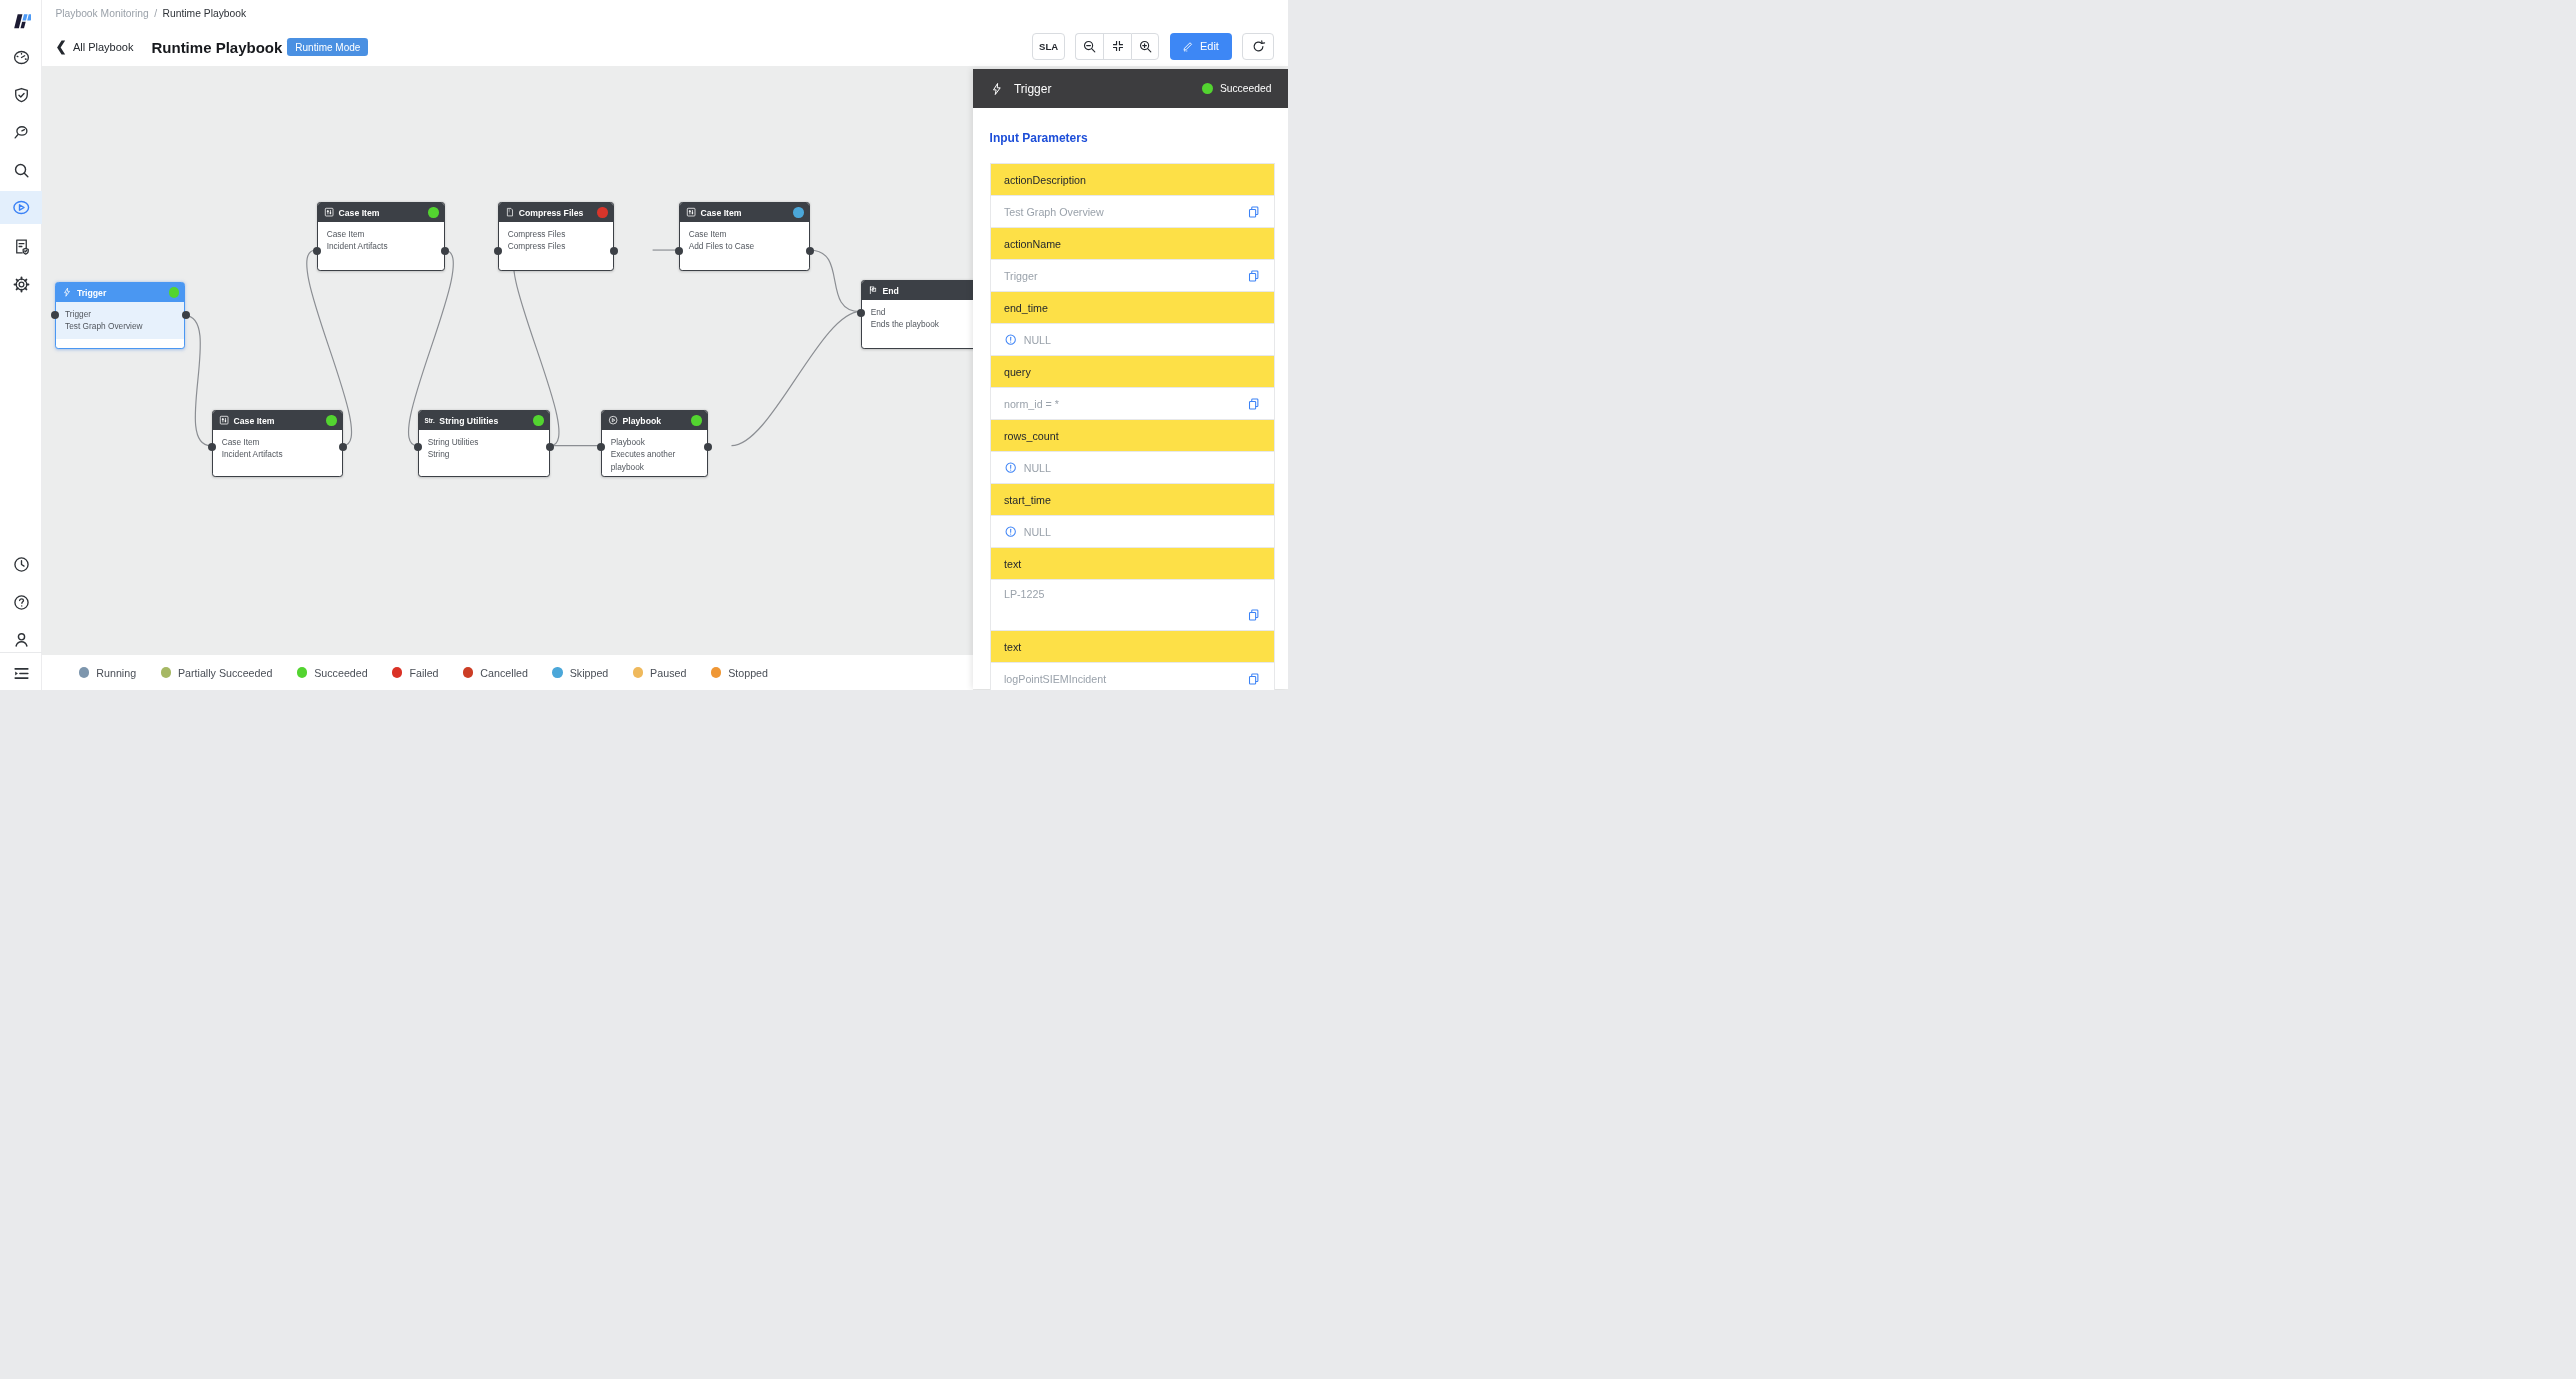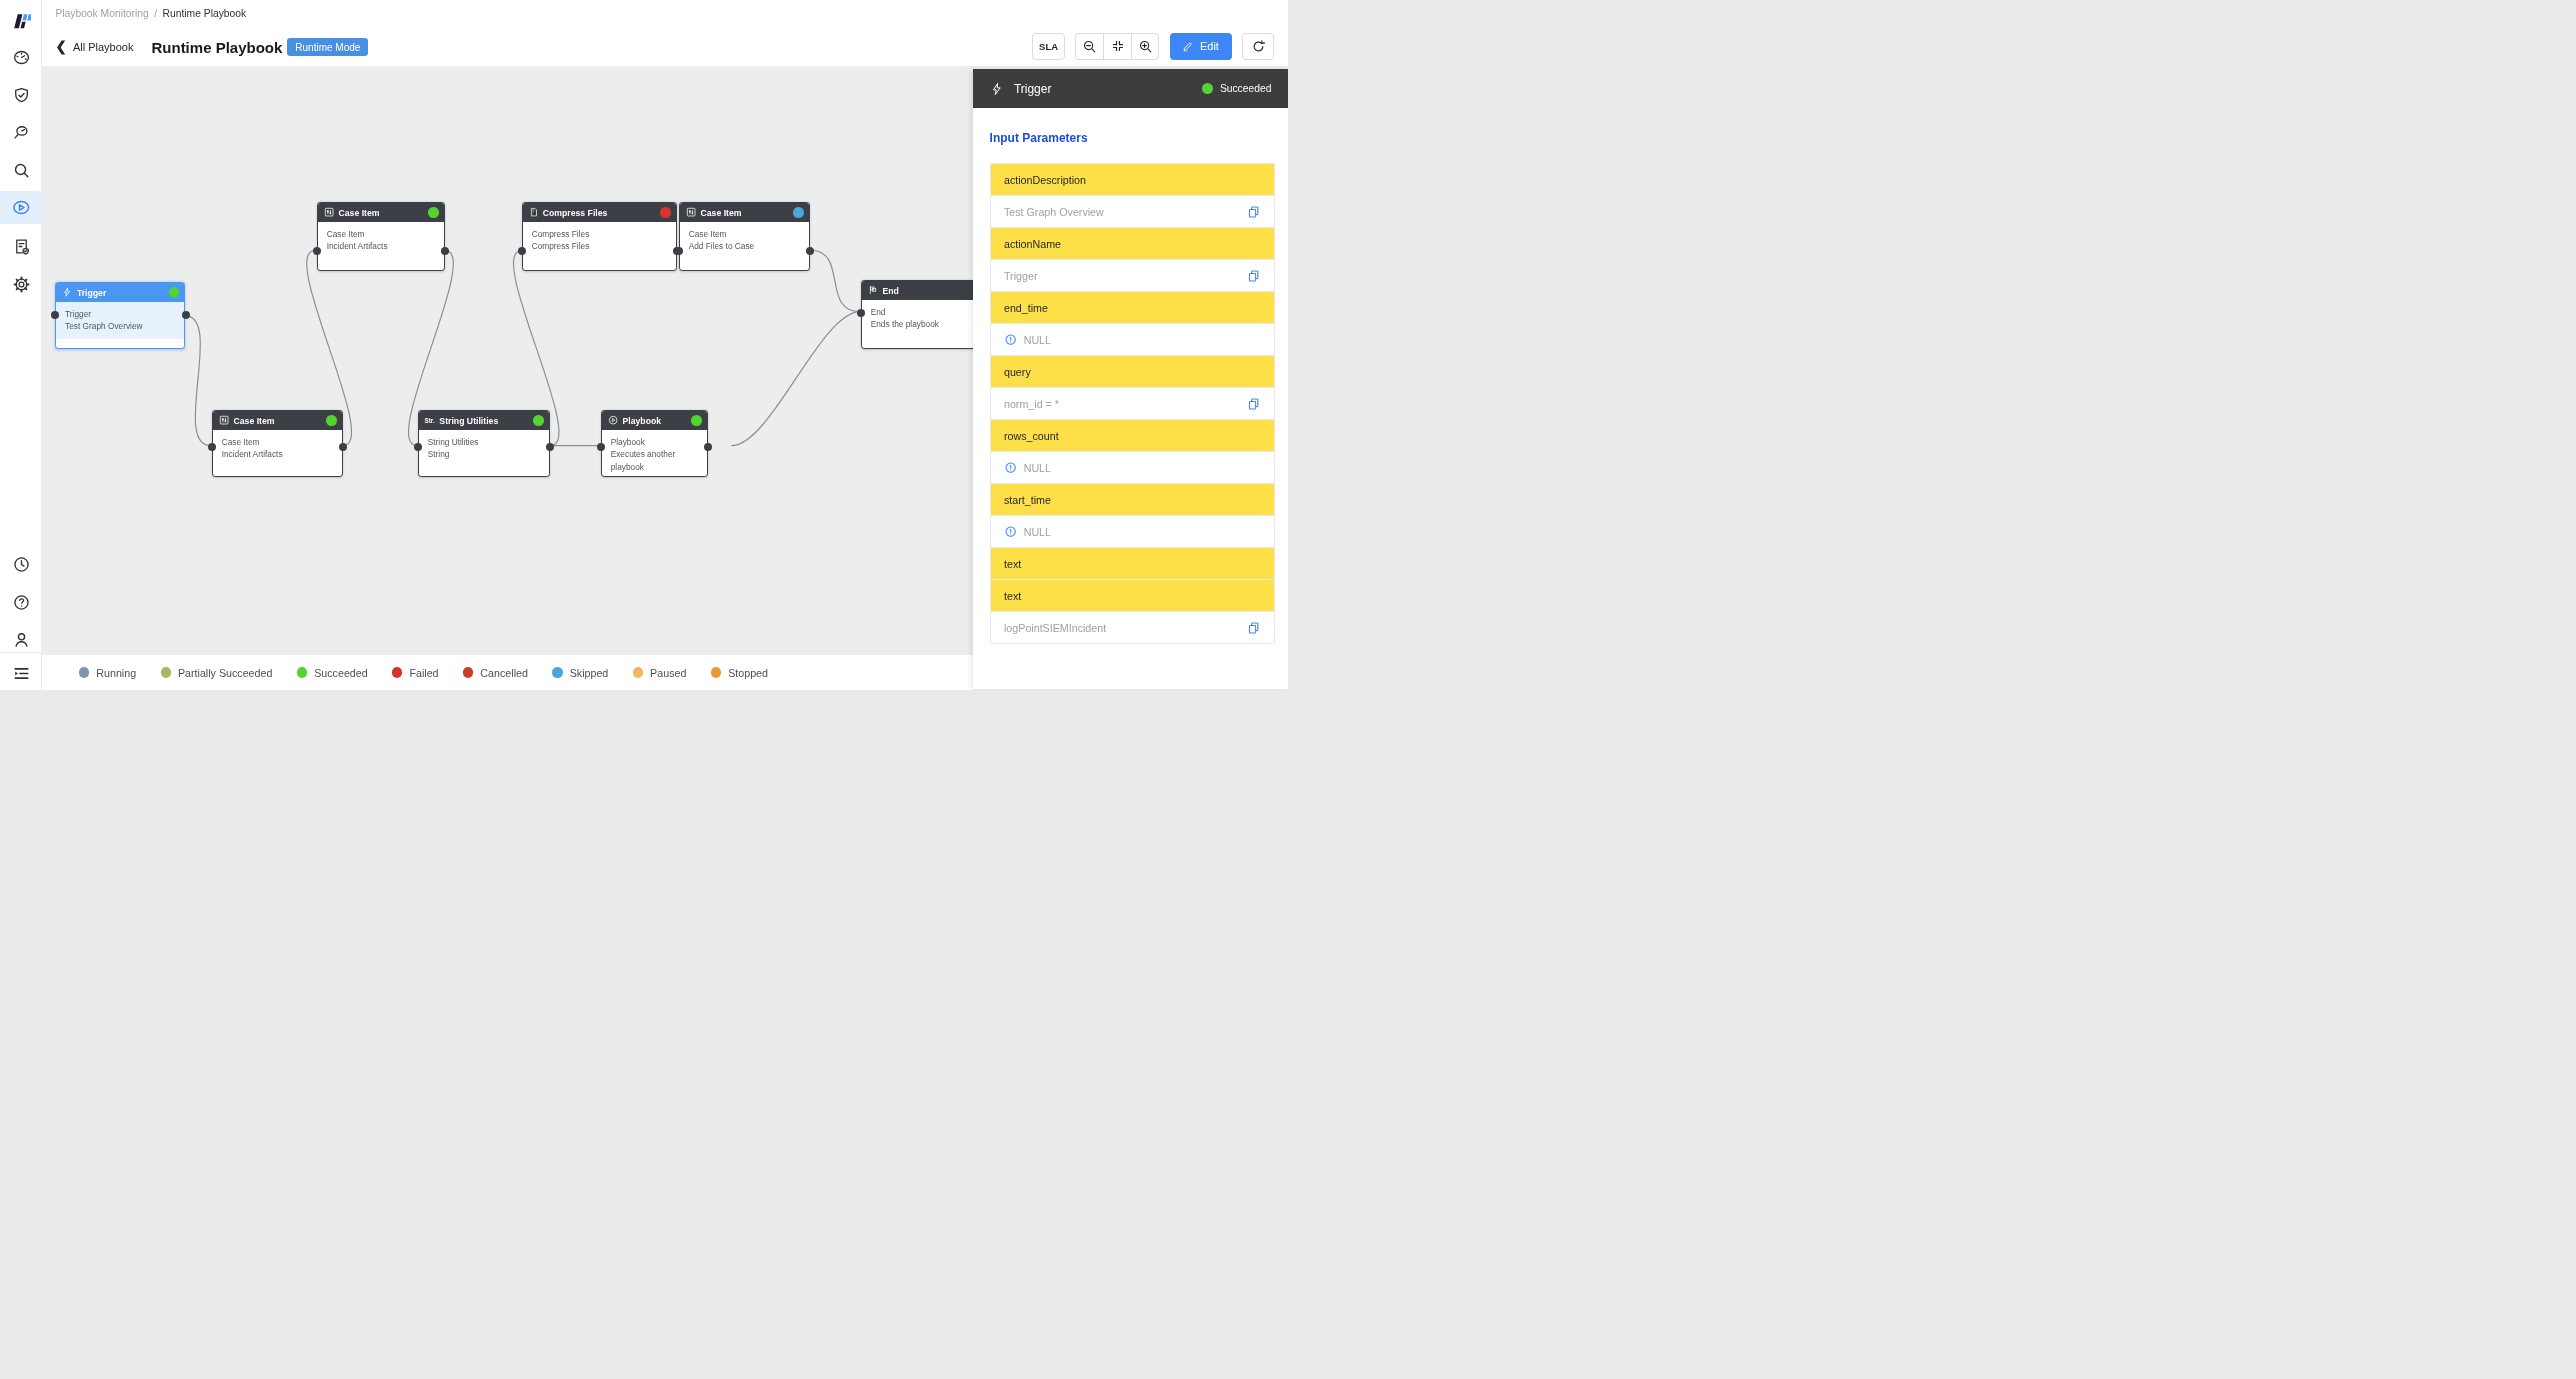--- a/index.html
+++ b/index.html
@@ -261,21 +261,21 @@
         <span class="node-dot" style="background: rgb(83, 212, 48);"></span>
       </div>
       <div class="node-body">
         <div>Case Item</div>
         <div>Incident Artifacts</div>
       </div>
       <span class="port" style="left:-4.7px;top:44px"></span>
       <span class="port" style="right:-4.7px;top:44px"></span>
     </div>
 
-    <div class="node" style="left:480px;top:136px;width:155px;height:69px">
+    <div class="node" style="left:456px;top:136px;width:116px;height:69px">
       <div class="node-header">
         <svg width="9.5" height="10.3" viewBox="0 0 24 24" fill="none" stroke="#fff" stroke-width="1.8">
           <path d="M6 2.5h9l4 4v15H6z" stroke-linejoin="round"></path>
           <path d="M9.5 5h2M9.5 8h2M9.5 11h2" stroke-width="1.6"></path>
         </svg>
         <span class="node-title">Compress Files</span>
         <span class="node-dot" style="background: rgb(216, 53, 43);"></span>
       </div>
       <div class="node-body">
         <div>Compress Files</div>
@@ -442,20 +442,29 @@
       <div class="p-row p-value">
         <svg width="13.4" height="13.4" viewBox="0 0 24 24" fill="none" stroke="#3b82f6" stroke-width="1.8">
             <circle cx="12" cy="12" r="8.3"></circle>
             <path d="M12 7.8v5.4" stroke-linecap="round"></path>
             <circle cx="12" cy="16.3" r="1" fill="#3b82f6" stroke="none"></circle>
           </svg>
         <span>NULL</span>
       </div>
 
       <div class="p-row p-label">text</div>
+      <div class="p-row p-value tall">
+        <span>LP-1225</span>
+        <span class="copy-btn">
+          <svg width="13.4" height="13.4" viewBox="0 0 24 24" fill="none" stroke="#3b82f6" stroke-width="1.9">
+              <rect x="8.5" y="3.5" width="11" height="13.5" rx="1.5"></rect>
+              <rect x="4.5" y="8" width="11" height="13.5" rx="1.5" fill="#fff"></rect>
+            </svg>
+        </span>
+      </div>
 
       <div class="p-row p-label">text</div>
       <div class="p-row p-value">
         <span>logPointSIEMIncident</span>
         <span class="copy-btn">
           <svg width="13.4" height="13.4" viewBox="0 0 24 24" fill="none" stroke="#3b82f6" stroke-width="1.9">
               <rect x="8.5" y="3.5" width="11" height="13.5" rx="1.5"></rect>
               <rect x="4.5" y="8" width="11" height="13.5" rx="1.5" fill="#fff"></rect>
             </svg>
         </span>

